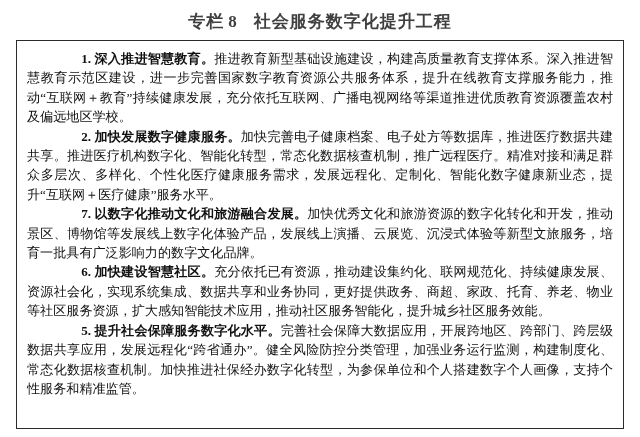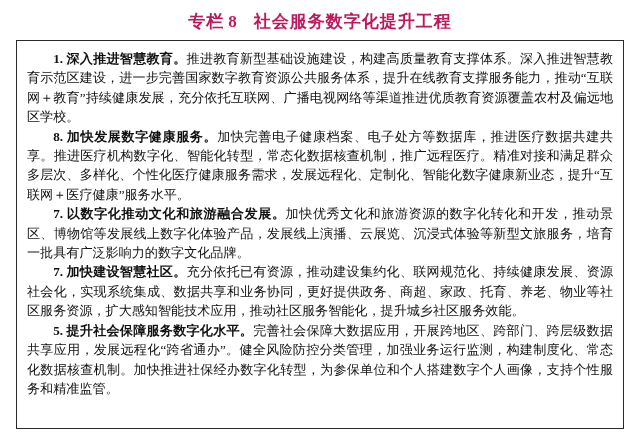--- a/index.html
+++ b/index.html
@@ -22,21 +22,21 @@
     padding: 0;
     background: #ffffff;
   }
   .doc-title {
     text-align: center;
     font-size: 17px;
     font-weight: bold;
     letter-spacing: 1px;
     padding-top: 10px;
     padding-bottom: 9px;
-    color: #be185d;
+    color: #404040;
   }
   .doc-title .title-num {
     margin-right: 4px;
   }
   .doc-title .title-gap {
     display: inline-block;
     width: 16px;
   }
   .frame {
     position: absolute;
@@ -59,34 +59,35 @@
   .para {
     text-indent: 2em;
     margin: 0;
     padding: 0;
   }
   .para b {
     font-weight: bold;
   }
   .lead {
     font-weight: bold;
+    margin-left: 28px;
   }
 </style>
 </head>
 <body>
 
 <div class="page">
 
   <div class="doc-title">
     <span class="title-num">专栏</span><span>8</span><span class="title-gap"></span><span>社会服务数字化提升工程</span>
   </div>
 
   <div class="frame">
     <div class="body-text">
       <p class="para"><b class="lead">1. 深入推进智慧教育。</b><span>推进教育新型基础设施建设，构建高质量教育支撑体系。深入推进智慧教育示范区建设，进一步完善国家数字教育资源公共服务体系，提升在线教育支撑服务能力，推动“互联网＋教育”持续健康发展，充分依托互联网、广播电视网络等渠道推进优质教育资源覆盖农村及偏远地区学校。</span></p>
-      <p class="para"><b class="lead">8. 加快发展数字健康服务。</b><span>加快完善电子健康档案、电子处方等数据库，推进医疗数据共建共享。推进医疗机构数字化、智能化转型，常态化数据核查机制，推广远程医疗。精准对接和满足群众多层次、多样化、个性化医疗健康服务需求，发展远程化、定制化、智能化数字健康新业态，提升“互联网＋医疗健康”服务水平。</span></p>
+      <p class="para"><b class="lead">2. 加快发展数字健康服务。</b><span>加快完善电子健康档案、电子处方等数据库，推进医疗数据共建共享。推进医疗机构数字化、智能化转型，常态化数据核查机制，推广远程医疗。精准对接和满足群众多层次、多样化、个性化医疗健康服务需求，发展远程化、定制化、智能化数字健康新业态，提升“互联网＋医疗健康”服务水平。</span></p>
       <p class="para"><b class="lead">7. 以数字化推动文化和旅游融合发展。</b><span>加快优秀文化和旅游资源的数字化转化和开发，推动景区、博物馆等发展线上数字化体验产品，发展线上演播、云展览、沉浸式体验等新型文旅服务，培育一批具有广泛影响力的数字文化品牌。</span></p>
-      <p class="para"><b class="lead">7. 加快建设智慧社区。</b><span>充分依托已有资源，推动建设集约化、联网规范化、持续健康发展、资源社会化，实现系统集成、数据共享和业务协同，更好提供政务、商超、家政、托育、养老、物业等社区服务资源，扩大感知智能技术应用，推动社区服务智能化，提升城乡社区服务效能。</span></p>
+      <p class="para"><b class="lead">6. 加快建设智慧社区。</b><span>充分依托已有资源，推动建设集约化、联网规范化、持续健康发展、资源社会化，实现系统集成、数据共享和业务协同，更好提供政务、商超、家政、托育、养老、物业等社区服务资源，扩大感知智能技术应用，推动社区服务智能化，提升城乡社区服务效能。</span></p>
       <p class="para"><b class="lead">5. 提升社会保障服务数字化水平。</b><span>完善社会保障大数据应用，开展跨地区、跨部门、跨层级数据共享应用，发展远程化“跨省通办”。健全风险防控分类管理，加强业务运行监测，构建制度化、常态化数据核查机制。加快推进社保经办数字化转型，为参保单位和个人搭建数字个人画像，支持个性服务和精准监管。</span></p>
     </div>
   </div>
 
 </div>
 
 </body></html>

